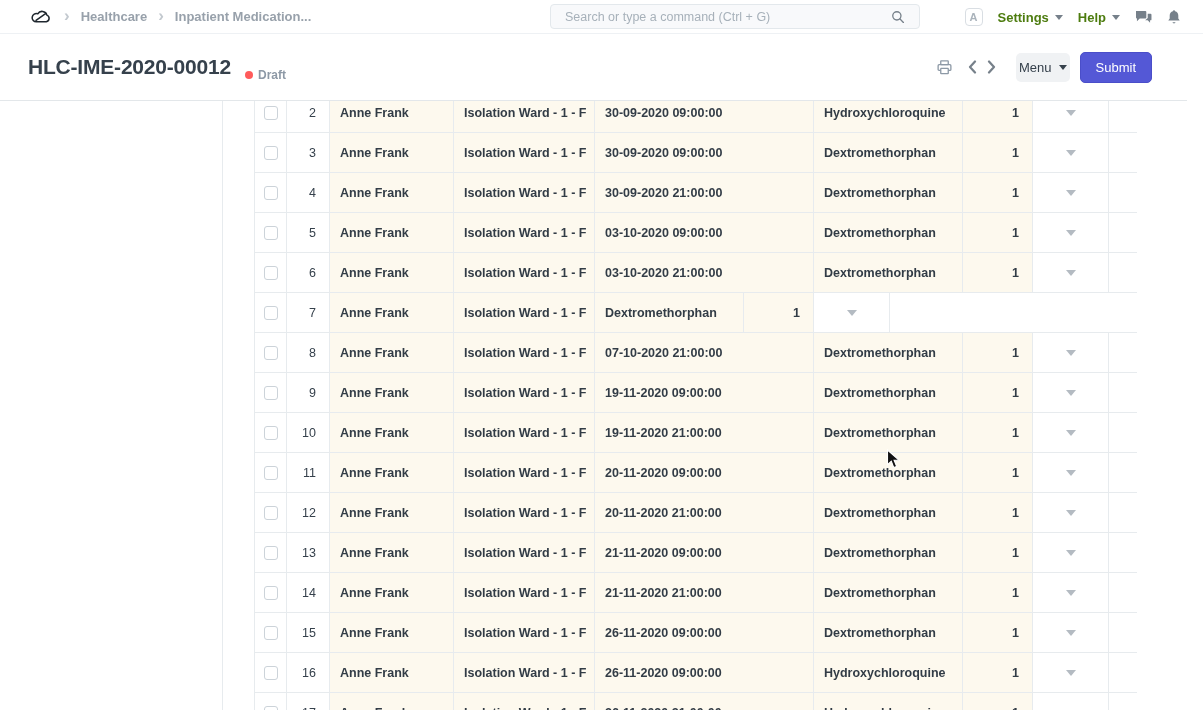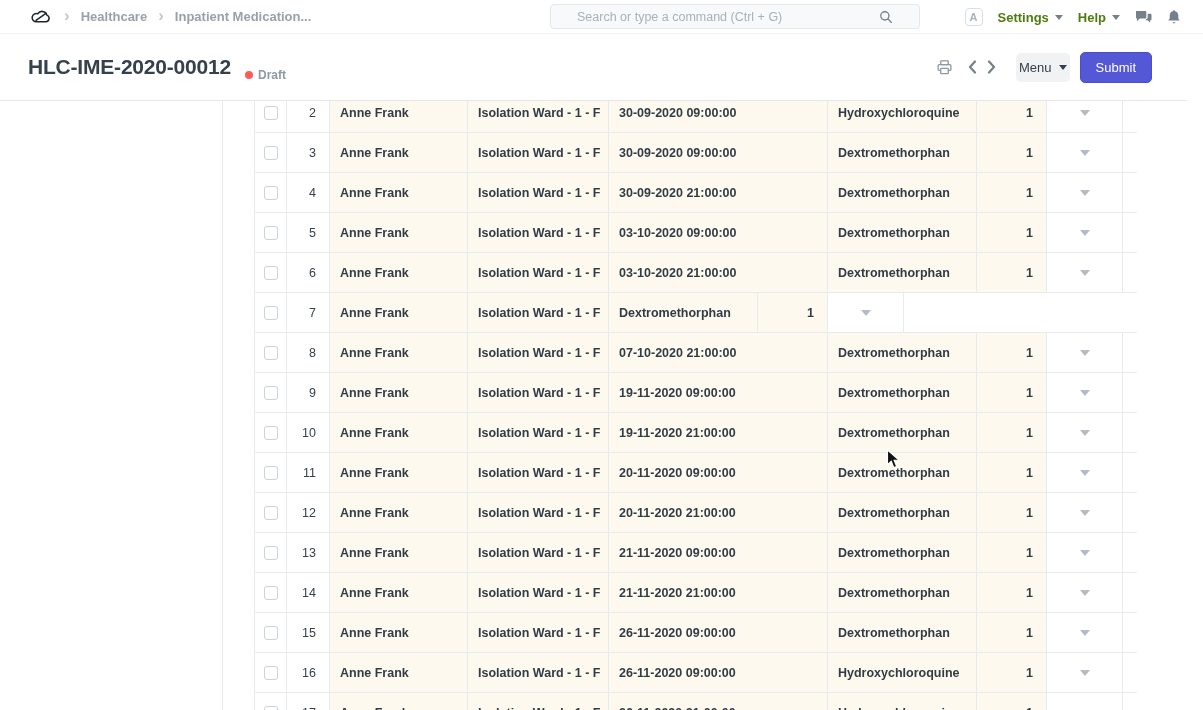--- a/index.html
+++ b/index.html
@@ -13,21 +13,21 @@
 
   
   .navbar{position:absolute; top:0; left:0; right:0; height:34px;
     border-bottom:1px solid #eef1f4; display:flex; align-items:center; background:#fff;}
   .nav-left{display:flex; align-items:center; padding-left:30px;}
   .logo{display:flex; align-items:center; cursor:pointer;}
   .crumb-sep{color:#c3c9cf; font-size:17px; line-height:1; margin:0 11px; font-weight:600; padding-bottom:3px;}
   .crumb{color:#98a1ab; font-size:13px; font-weight:700; text-decoration:none; cursor:pointer;}
   .search-wrap{position:absolute; left:550px; top:4px; width:370px; height:25px;
     background:#f8f9fb; border:1px solid #e3e8ec; border-radius:4px;
-    display:flex; align-items:center; padding:0 26px;}
+    display:flex; align-items:center; padding:0 14px;}
   .search-wrap input{flex:1; border:none; outline:none; background:transparent;
     font-size:12.5px; color:var(--text-dark); font-family:inherit;}
   .search-wrap input::placeholder{color:#a7b1ba;}
   .nav-right{position:absolute; right:22px; top:0; height:34px; display:flex; align-items:center; gap:15px;}
   .avatar{width:18px; height:18px; border:1px solid #d9dee3; border-radius:4px;
     color:#aab3bb; font-size:11px; font-weight:600; display:flex; align-items:center;
     justify-content:center; cursor:pointer; background:#fff;}
   .nav-item{display:flex; align-items:center; gap:6px; color:#4d7c0f; font-size:13px;
     font-weight:700; cursor:pointer;}
   .caret{width:0; height:0; border-left:4px solid transparent; border-right:4px solid transparent;
@@ -59,21 +59,21 @@
   .content{position:absolute; top:101px; left:0; right:0; bottom:0; overflow:hidden; background:#fff;}
   .sidebar-divider{position:absolute; left:222px; top:0; bottom:0; width:1px; background:var(--border);}
   .grid-viewport{position:absolute; left:254px; top:0; width:883px; height:609px; overflow:hidden;}
   .grid-table{margin-top:-8px; border-left:1px solid var(--border);}
   .grid-row{display:flex; height:40px; border-bottom:1px solid var(--border); background:#fff;}
   .cell{border-right:1px solid var(--border); display:flex; align-items:center;
     font-size:12.5px; font-weight:600; color:#323c46; padding:0 10px;
     white-space:nowrap; overflow:hidden;}
   .col-check{width:32px; justify-content:center; padding:0;}
   .col-idx{width:43px; justify-content:flex-end; font-weight:500; color:var(--text-dark); padding-right:13px;}
-  .col-patient{width:138px;}
+  .col-patient{width:124px;}
   .col-ward{width:141px;}
   .col-datetime{width:219px;}
   .col-drug{width:149px;}
   .col-dosage{width:70px; justify-content:flex-end; padding-right:13px;}
   .col-action{width:76px; justify-content:center;}
   .cream{background:var(--cream);}
   .checkbox{width:14px; height:14px; border:1px solid #ccd3d9; border-radius:3px; background:#fff; cursor:pointer;}
   .tri{width:0; height:0; border-left:5px solid transparent; border-right:5px solid transparent;
     border-top:6px solid #b4bbc2; cursor:pointer;}
 

